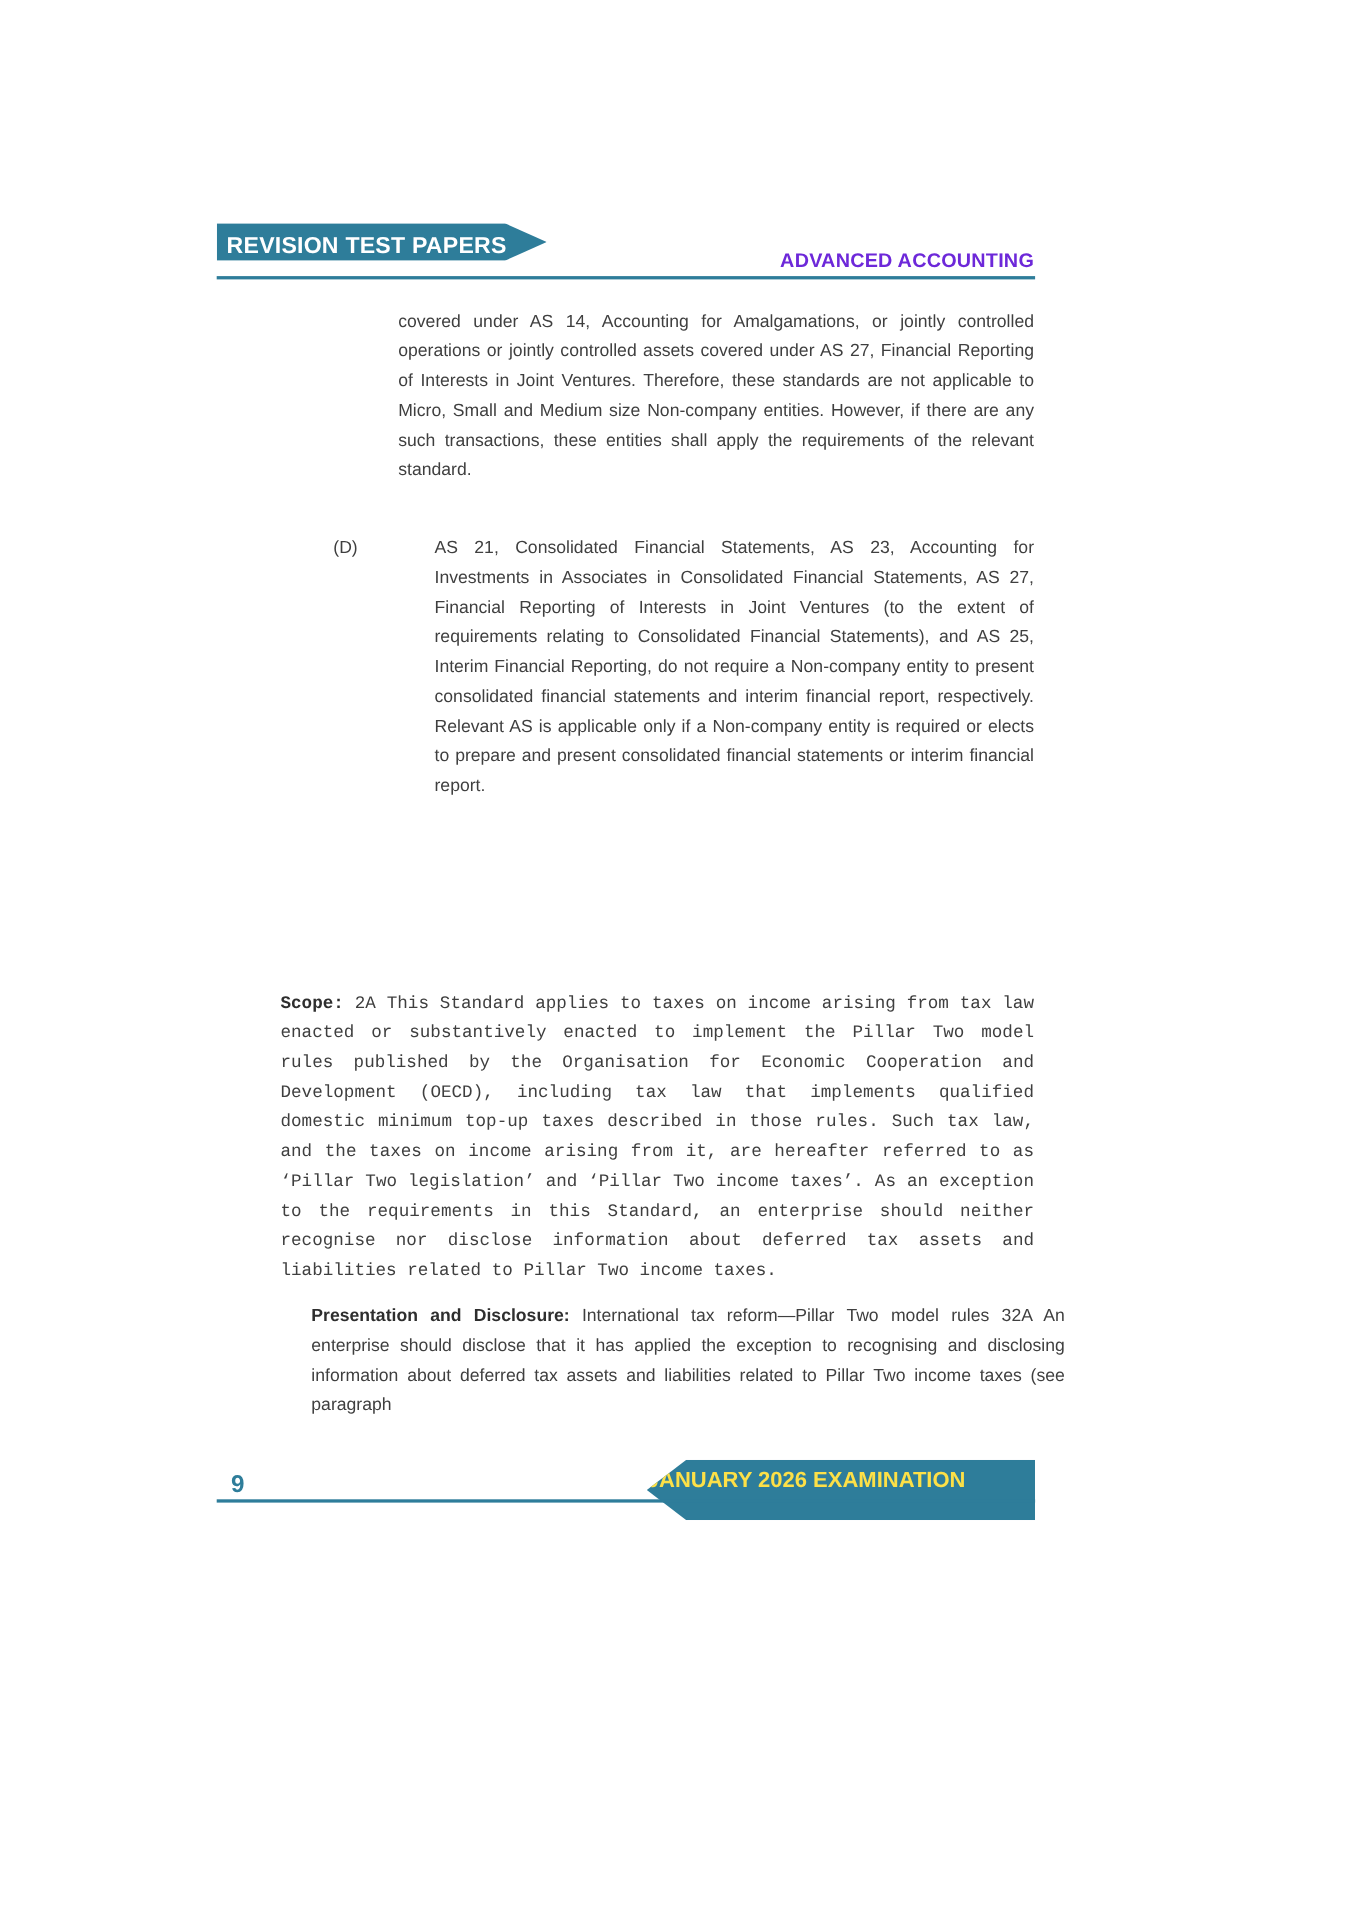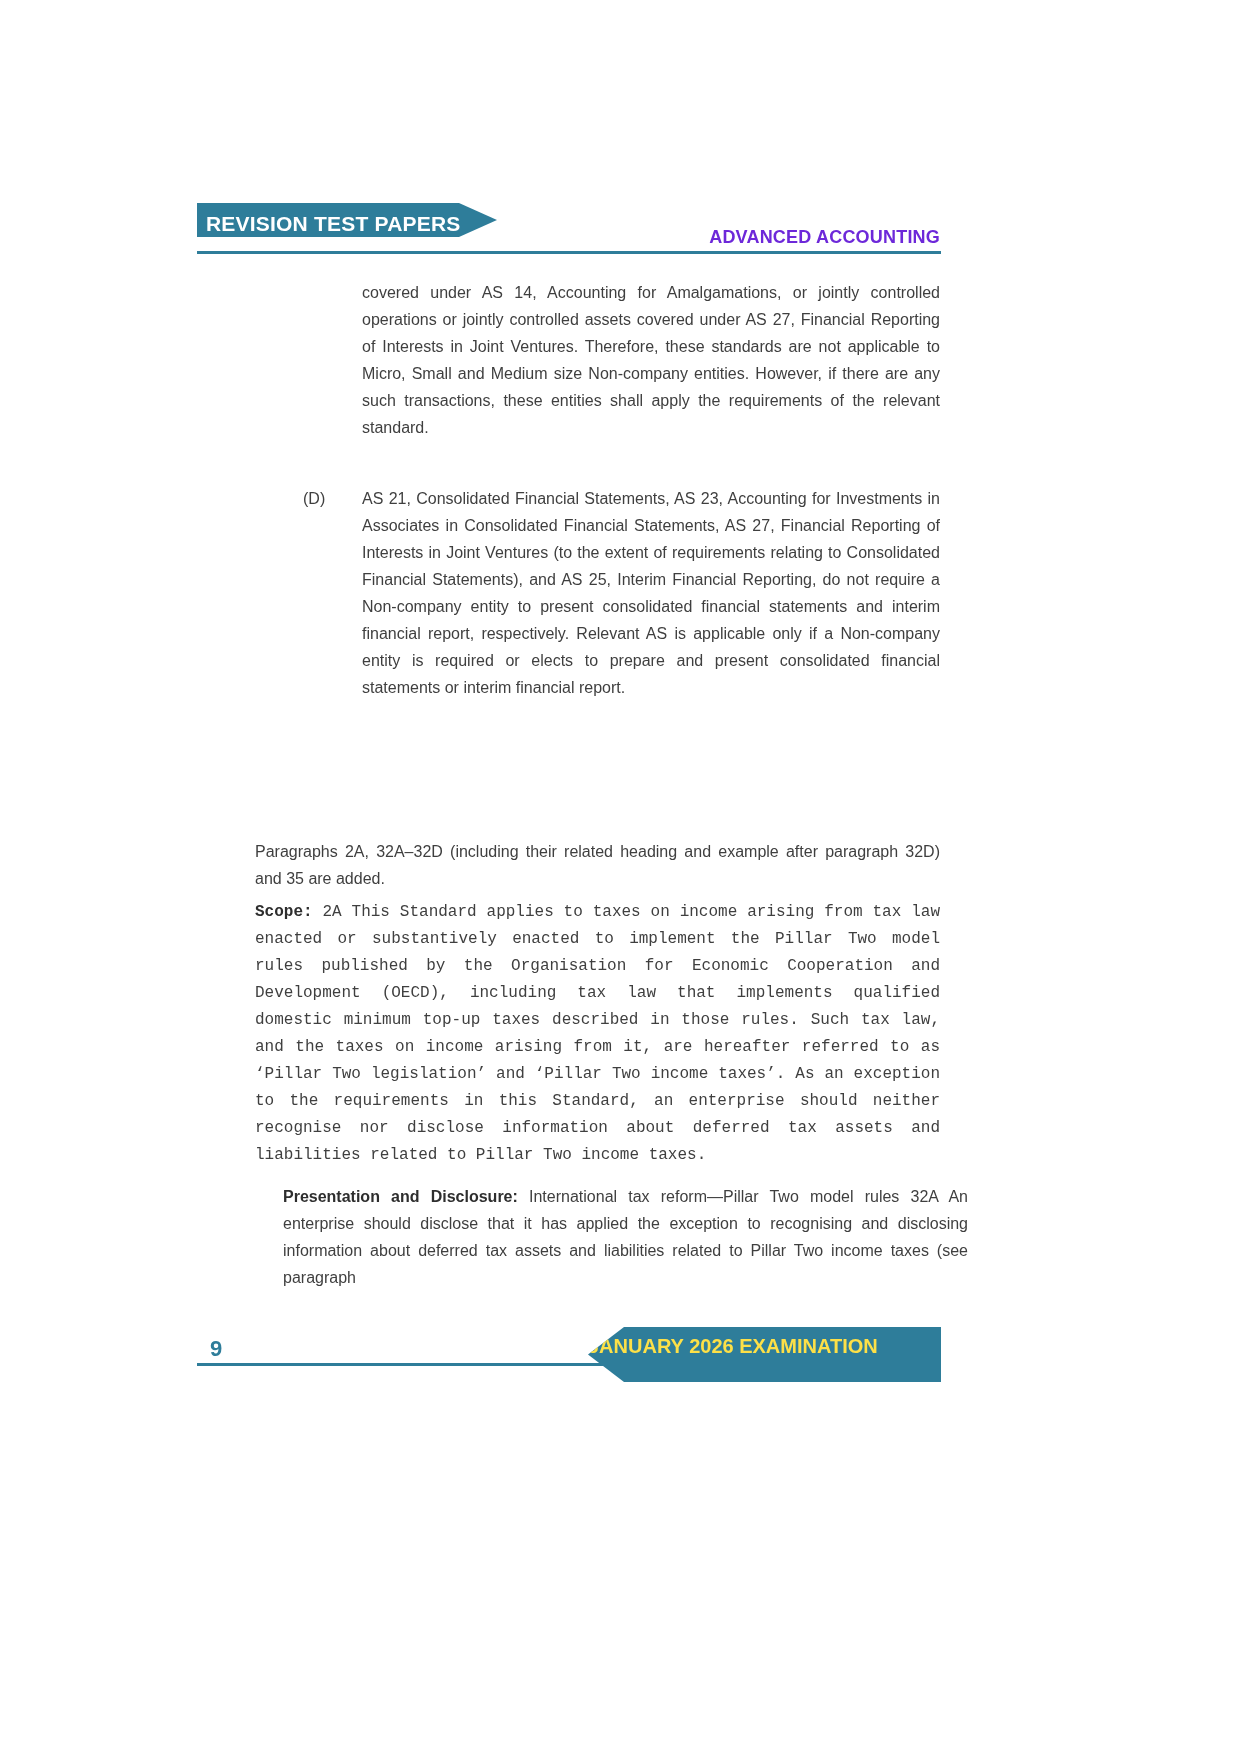--- a/index.html
+++ b/index.html
@@ -47,21 +47,21 @@
   .bodytext {
     position: absolute;
     font-size: 16px;
     line-height: 27px;
     text-align: justify;
     color: #3f3f3f;
   }
   .p-continuation { top: 279px; left: 362px; width: 578px; }
   .item-d { top: 485px; left: 303px; width: 637px; }
   .item-marker { position: absolute; left: 0; top: 0; text-align: left; }
-  .item-text { margin-left: 59px; text-align: justify; }
+  .item-text { margin-left: 92px; text-align: justify; }
   .section-heading {
     position: absolute;
     top: 793px; left: 200px; width: 741px;
     font-size: 19.5px;
     line-height: 27px;
     font-weight: bold;
     color: #2e2e2e;
   }
   .section-number { display: inline-block; width: 55px; }
   .p-added { top: 838px; left: 255px; width: 685px; }
@@ -109,21 +109,20 @@
   <div class="header-rule"></div>
 
   <p class="bodytext p-continuation">covered under AS 14, Accounting for Amalgamations, or jointly controlled operations or jointly controlled assets covered under AS 27, Financial Reporting of Interests in Joint Ventures. Therefore, these standards are not applicable to Micro, Small and Medium size Non-company entities. However, if there are any such transactions, these entities shall apply the requirements of the relevant standard.</p>
 
   <div class="bodytext item-d">
     <span class="item-marker">(D)</span>
     <div class="item-text">AS 21, Consolidated Financial Statements, AS 23, Accounting for Investments in Associates in Consolidated Financial Statements, AS 27, Financial Reporting of Interests in Joint Ventures (to the extent of requirements relating to Consolidated Financial Statements), and AS 25, Interim Financial Reporting, do not require a Non-company entity to present consolidated financial statements and interim financial report, respectively. Relevant AS is applicable only if a Non-company entity is required or elects to prepare and present consolidated financial statements or interim financial report.</div>
   </div>
 
 
-  <p class="bodytext p-added">Paragraphs 2A, 32A–32D (including their related heading and example after paragraph 32D) and 35 are added.</p>
 
   <p class="bodytext p-scope">
     <span class="lead-label">Scope:</span>
     <span>2A This Standard applies to taxes on income arising from tax law enacted or substantively enacted to implement the Pillar Two model rules published by the Organisation for Economic Cooperation and Development (OECD), including tax law that implements qualified domestic minimum top-up taxes described in those rules. Such tax law, and the taxes on income arising from it, are hereafter referred to as ‘Pillar Two legislation’ and ‘Pillar Two income taxes’. As an exception to the requirements in this Standard, an enterprise should neither recognise nor disclose information about deferred tax assets and liabilities related to Pillar Two income taxes.</span>
   </p>
 
   <p class="bodytext p-presentation">
     <span class="lead-label">Presentation and Disclosure:</span>
     <span>International tax reform—Pillar Two model rules 32A An enterprise should disclose that it has applied the exception to recognising and disclosing information about deferred tax assets and liabilities related to Pillar Two income taxes (see paragraph</span>
   </p>

